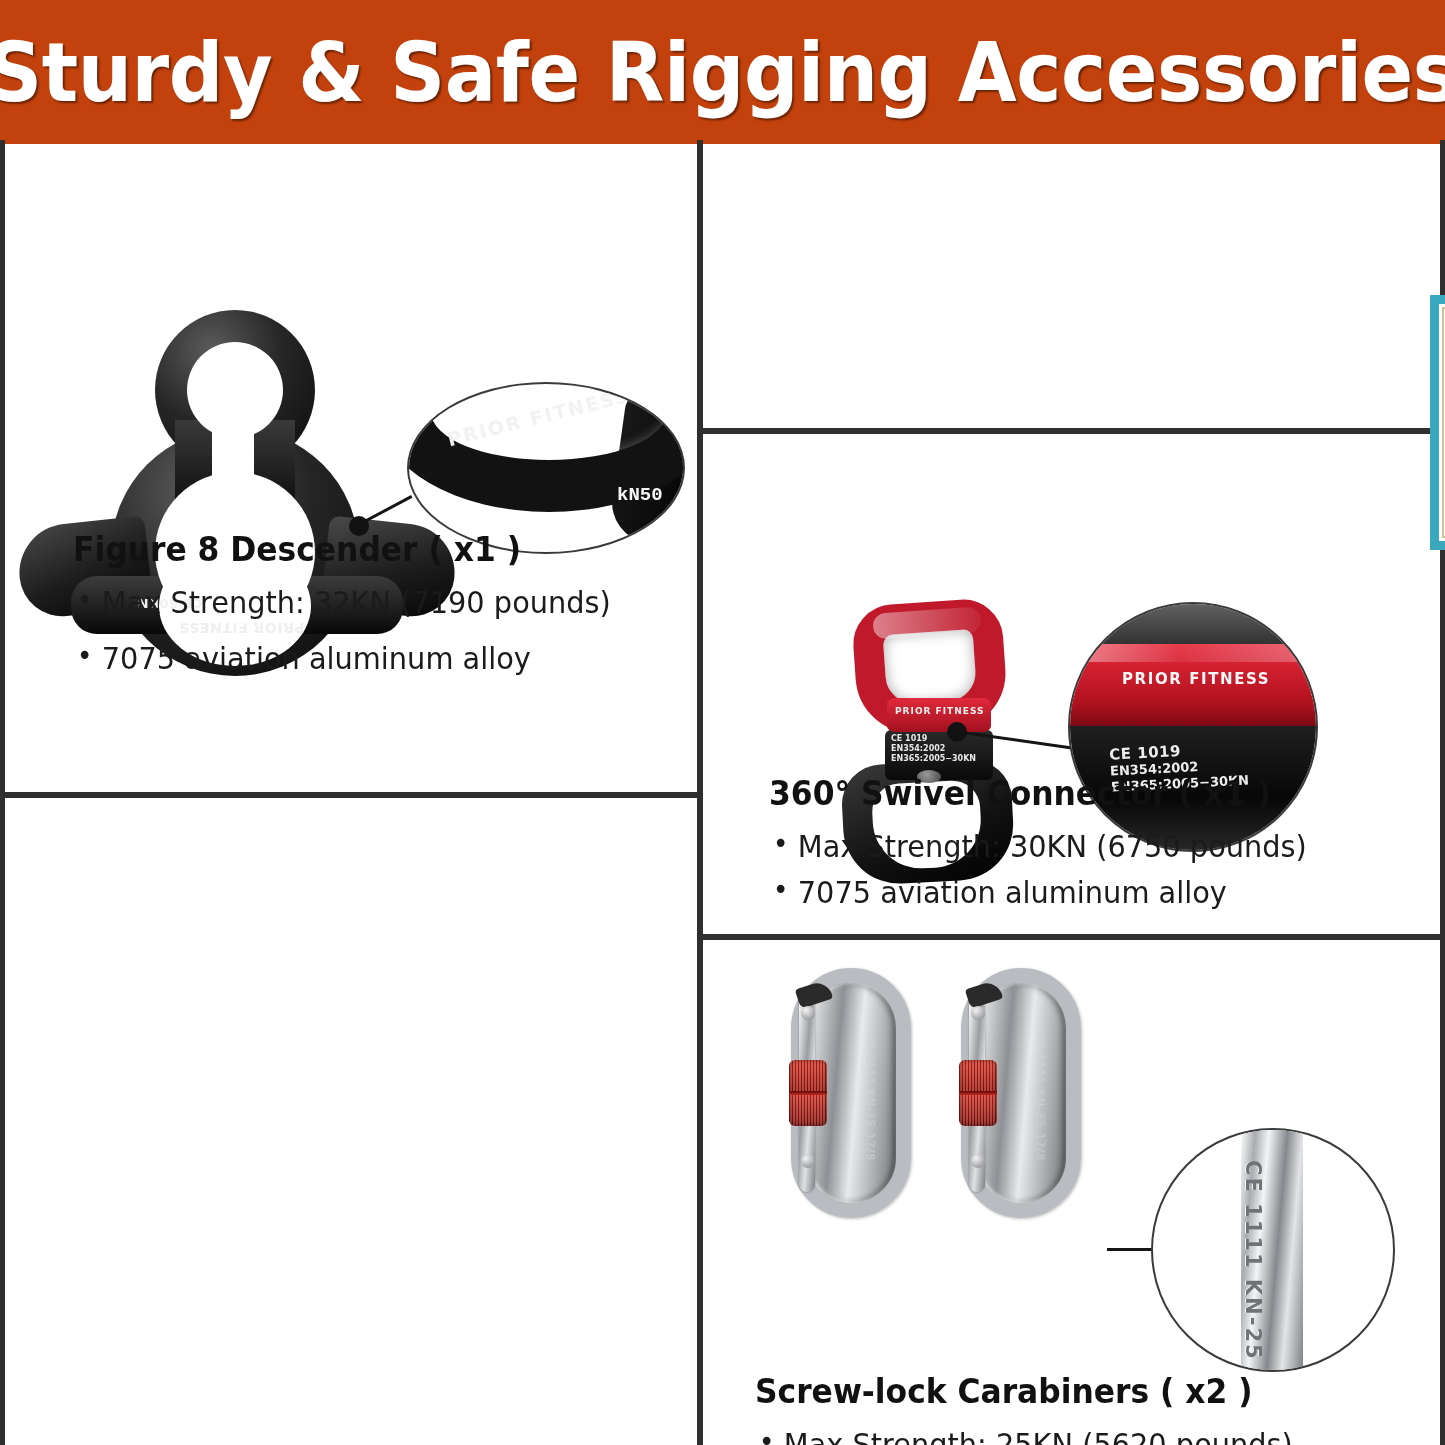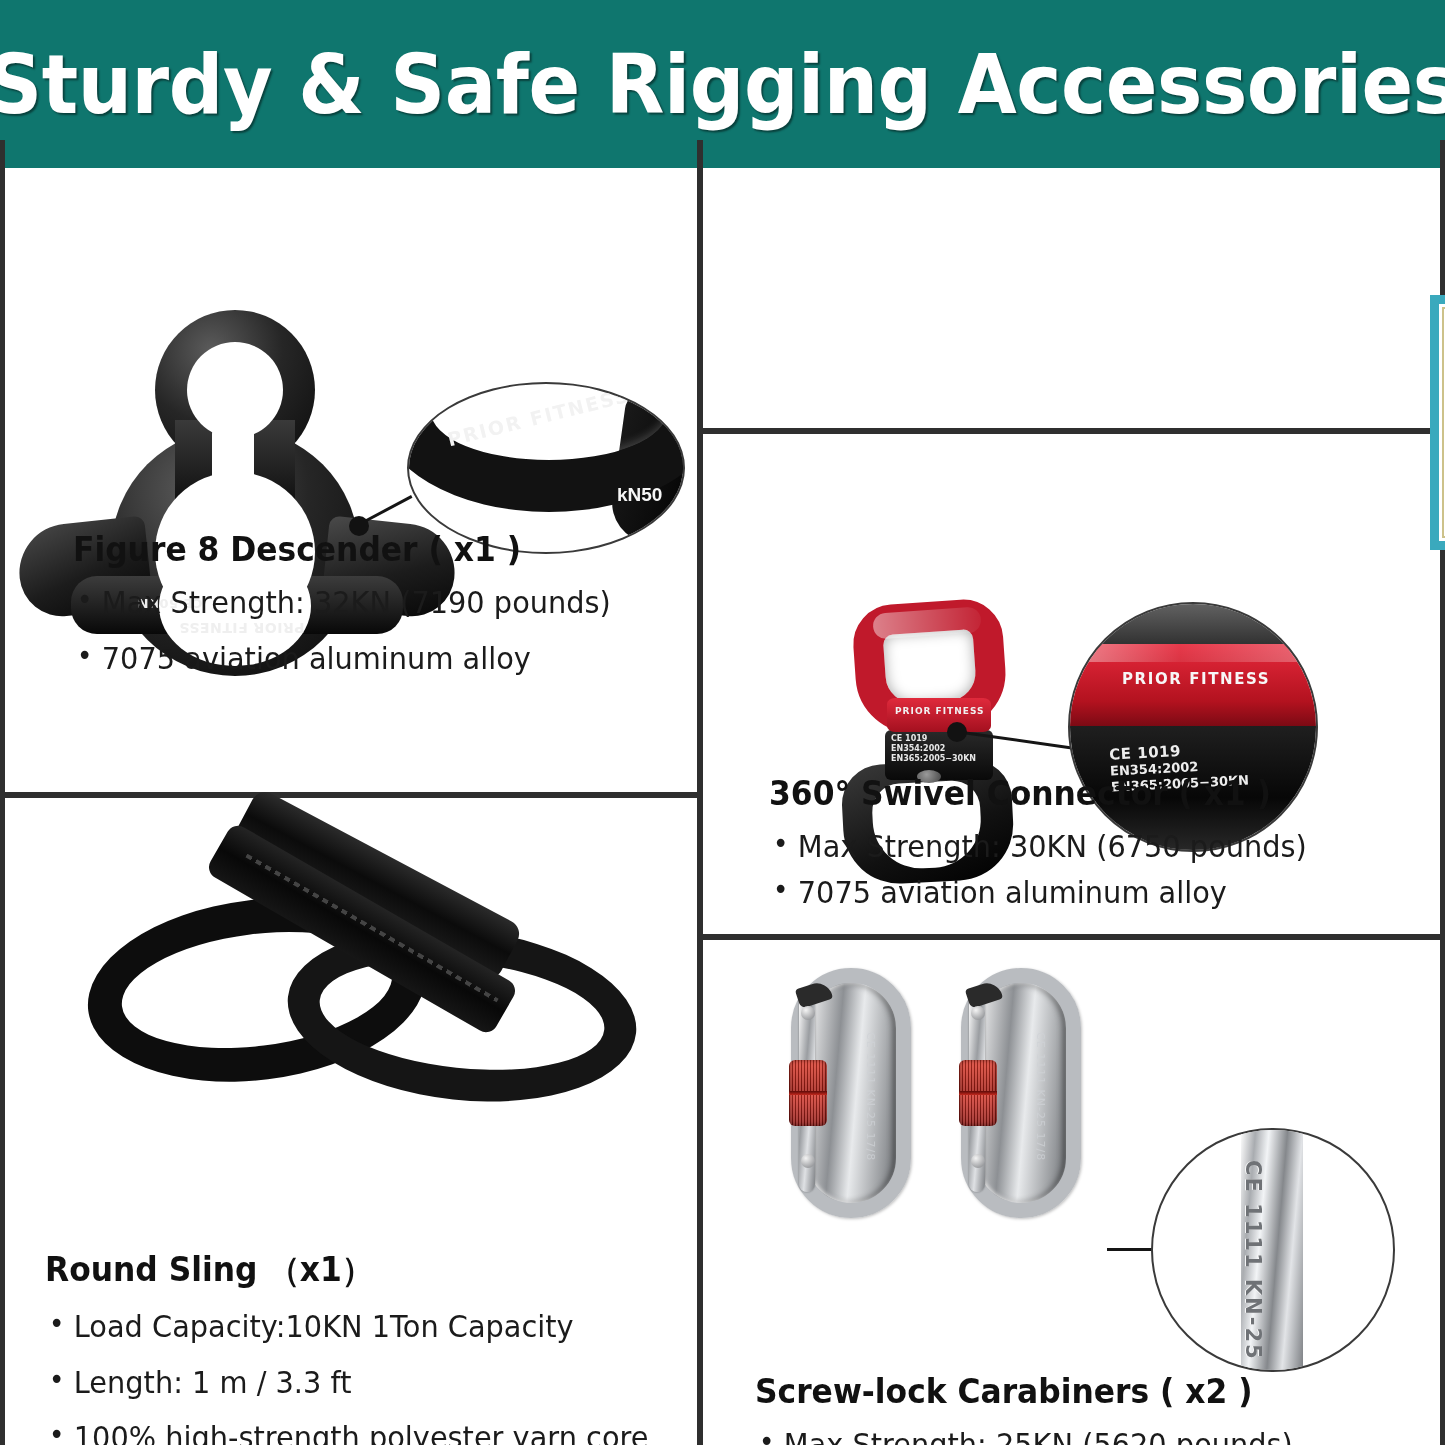--- a/index.html
+++ b/index.html
@@ -11,22 +11,22 @@
   }
   #page {
     position: relative;
     width: 1445px; height: 1445px;
     background: #ffffff;
   }
 
   
   #banner {
     position: absolute; left: 0; top: 0;
-    width: 1445px; height: 168px;
-    background: #0f766e;
+    width: 1445px; height: 144px;
+    background: #c2410c;
     display: flex; align-items: center; justify-content: center;
   }
   #banner-title {
     color: #ffffff;
     font-family: "DejaVu Sans", sans-serif;
     font-weight: bold;
     font-size: 82px;
     letter-spacing: -0.5px;
     transform: scaleX(0.93);
     white-space: nowrap;
@@ -167,21 +167,21 @@
     position: absolute; left: 36px; top: 22px;
     color: #f2f2f2;
     font-family: "DejaVu Sans", sans-serif;
     font-size: 19px; font-weight: bold; letter-spacing: 2px;
     transform: rotate(-14deg);
     white-space: nowrap;
   }
   #mag-f8-kn {
     position: absolute; left: 208px; top: 100px;
     color: #f6f6f6;
-    font-family: Liberation Sans, sans-serif;
+    font-family: Liberation Mono, monospace;
     font-size: 19px; font-weight: bold;
     white-space: nowrap;
   }
   #mag-f8-tail {
     position: absolute; left: 208px; top: 10px;
     width: 90px; height: 150px;
     background: linear-gradient(100deg,#1a1a1a,#000);
     transform: rotate(8deg);
     border-radius: 20px 0 0 40px;
   }
@@ -536,39 +536,20 @@
 
       <div style="position:absolute; left:66px; top:340px; width:660px;">
         <div class="prod-title">360° Swivel Connector ( x1 )</div>
         <ul class="spec-list spec-tight">
           <li>Max Strength: 30KN (6750 pounds)</li>
           <li>7075 aviation aluminum alloy</li>
         </ul>
       </div>
     </div>
 
-    <div class="panel" style="left:0; top:658px; width:692px; height:647px;">
-
-      <div id="sling" style="left:72px; top:42px;">
-        <div class="sl-loop" id="sl-loop-a"></div>
-        <div class="sl-loop" id="sl-loop-b"></div>
-        <div id="sl-strap"></div>
-        <div id="sl-strap2"></div>
-        <div id="sl-seam"></div>
-      </div>
-
-      <div style="position:absolute; left:40px; top:450px; width:650px;">
-        <div class="prod-title">Round Sling （x1）</div>
-        <ul class="spec-list">
-          <li>Load Capacity:10KN 1Ton Capacity</li>
-          <li>Length: 1 m / 3.3 ft</li>
-          <li>100% high-strength polyester yarn core</li>
-        </ul>
-      </div>
-    </div>
 
     <div class="panel" style="left:698px; top:800px; width:742px; height:505px;">
 
       <div id="carab" style="left:88px; top:28px;">
         <div class="cb" id="cb1">
           <div class="cb-ring"></div>
           <div class="cb-gate"></div>
           <div class="cb-nose"></div>
           <div class="cb-pin-top"></div>
           <div class="cb-pin-bot"></div>

